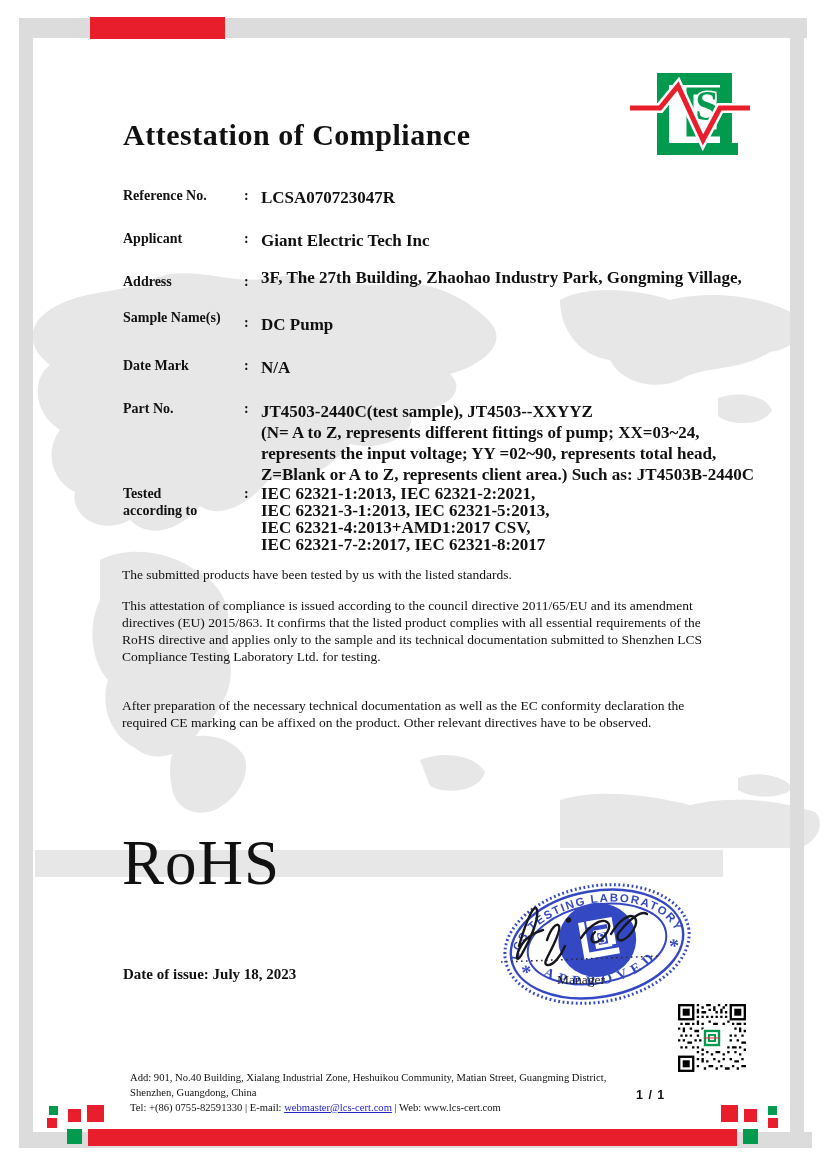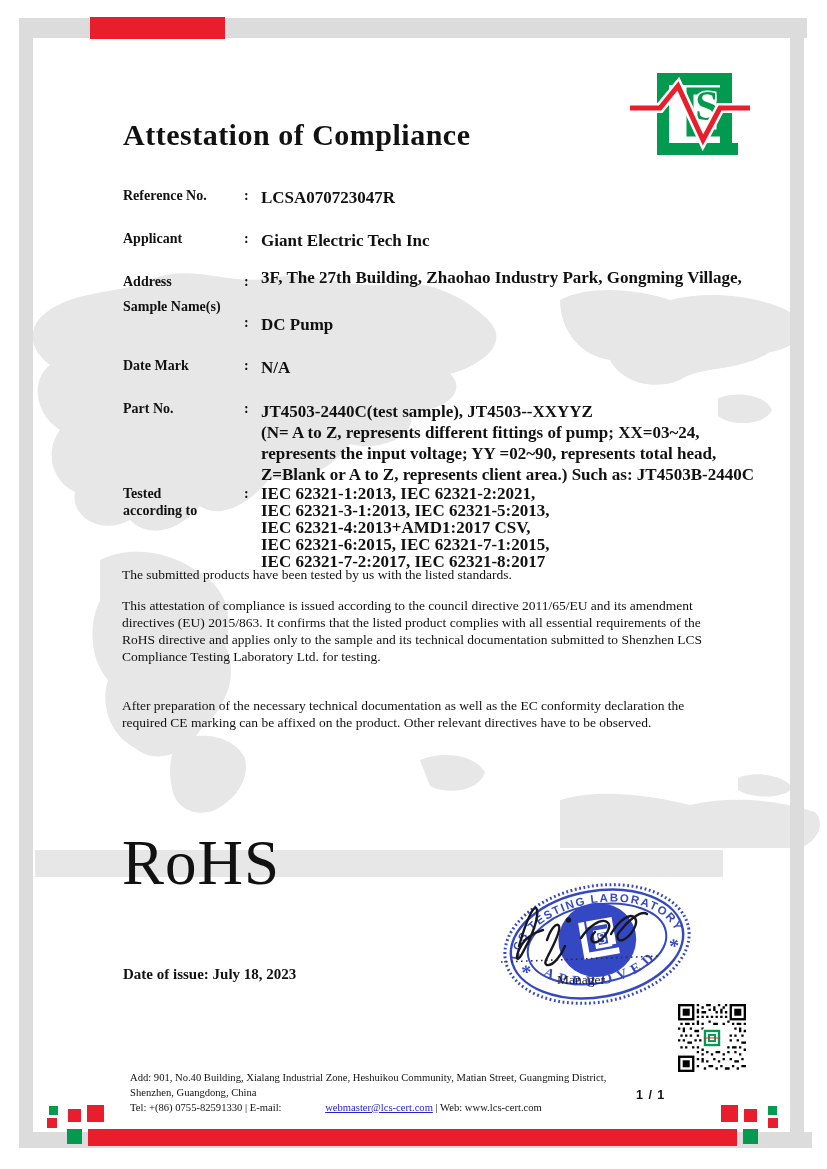--- a/index.html
+++ b/index.html
@@ -15,21 +15,21 @@
   
   .doc-title{position:absolute;left:123px;top:118px;font-size:30px;font-weight:bold;letter-spacing:.5px;}
   .lbl{position:absolute;left:123px;font-size:14px;font-weight:bold;white-space:nowrap;}
   .colon{position:absolute;left:244px;font-size:14px;font-weight:bold;}
   .val{position:absolute;left:261px;font-size:17px;font-weight:bold;white-space:nowrap;}
   .val div{white-space:nowrap;}
   .para{position:absolute;left:122px;width:600px;font-size:13.5px;line-height:17px;}
   .rohs{position:absolute;left:122px;top:827px;font-size:63px;font-weight:normal;letter-spacing:1px;}
   .dateline{position:absolute;left:123px;top:966px;font-size:15px;font-weight:bold;}
   .footer{position:absolute;left:130px;top:1070px;font-size:10.6px;line-height:15px;color:#111;}
-  .footer a{color:#2323cc;text-decoration:underline;margin-left:41px;}
+  .footer a{color:#2323cc;text-decoration:underline;}
   .pagenum{position:absolute;left:636px;top:1088px;font-size:12.5px;font-weight:bold;
            font-family:"Liberation Sans",sans-serif;letter-spacing:1px;}
   .mapsvg{position:absolute;left:0;top:0;width:827px;height:1169px;pointer-events:none;}
   .content{position:relative;z-index:2;}
 </style>
 </head>
 <body>
 
 <div class="page">
 
@@ -89,21 +89,21 @@
     <div class="lbl" style="top:231px;">Applicant</div>
     <div class="colon" style="top:231px;">:</div>
     <div class="val" style="top:231px;">Giant Electric Tech Inc</div>
 
     <div class="lbl" style="top:274px;">Address</div>
     <div class="colon" style="top:274px;">:</div>
     <div class="val" style="top:268px;line-height:20px;">
       <div>3F, The 27th Building, Zhaohao Industry Park, Gongming Village,</div>
     </div>
 
-    <div class="lbl" style="top:299px;text-align:center;">Sample Name(s)</div>
+    <div class="lbl" style="top:310px;text-align:center;">Sample Name(s)</div>
     <div class="colon" style="top:315px;">:</div>
     <div class="val" style="top:315px;">DC Pump</div>
 
     <div class="lbl" style="top:358px;">Date Mark</div>
     <div class="colon" style="top:358px;">:</div>
     <div class="val" style="top:358px;">N/A</div>
 
     <div class="lbl" style="top:401px;">Part No.</div>
     <div class="colon" style="top:401px;">:</div>
     <div class="val" style="top:401px;line-height:21px;">
@@ -115,21 +115,20 @@
 
     <div class="lbl" style="top:485px;line-height:17px;">
       <div>Tested</div>
       <div>according to</div>
     </div>
     <div class="colon" style="top:486px;">:</div>
     <div class="val" style="top:485px;line-height:17px;">
       <div>IEC 62321-1:2013, IEC 62321-2:2021,</div>
       <div>IEC 62321-3-1:2013, IEC 62321-5:2013,</div>
       <div>IEC 62321-4:2013+AMD1:2017 CSV,</div>
-      <div>IEC 62321-6:2015, IEC 62321-7-1:2015,</div>
       <div>IEC 62321-7-2:2017, IEC 62321-8:2017</div>
     </div>
 
     <div class="para" style="top:566px;">The submitted products have been tested by us with the listed standards.</div>
     <div class="para" style="top:597px;">This attestation of compliance is issued according to the council directive 2011/65/EU and its amendment directives (EU) 2015/863. It confirms that the listed product complies with all essential requirements of the RoHS directive and applies only to the sample and its technical documentation submitted to Shenzhen LCS Compliance Testing Laboratory Ltd. for testing.</div>
     <div class="para" style="top:697px;">After preparation of the necessary technical documentation as well as the EC conformity declaration the required CE marking can be affixed on the product. Other relevant directives have to be observed.</div>
 
     <div class="rohs">RoHS</div>
 
     <div class="dateline">Date of issue: July 18, 2023</div>

